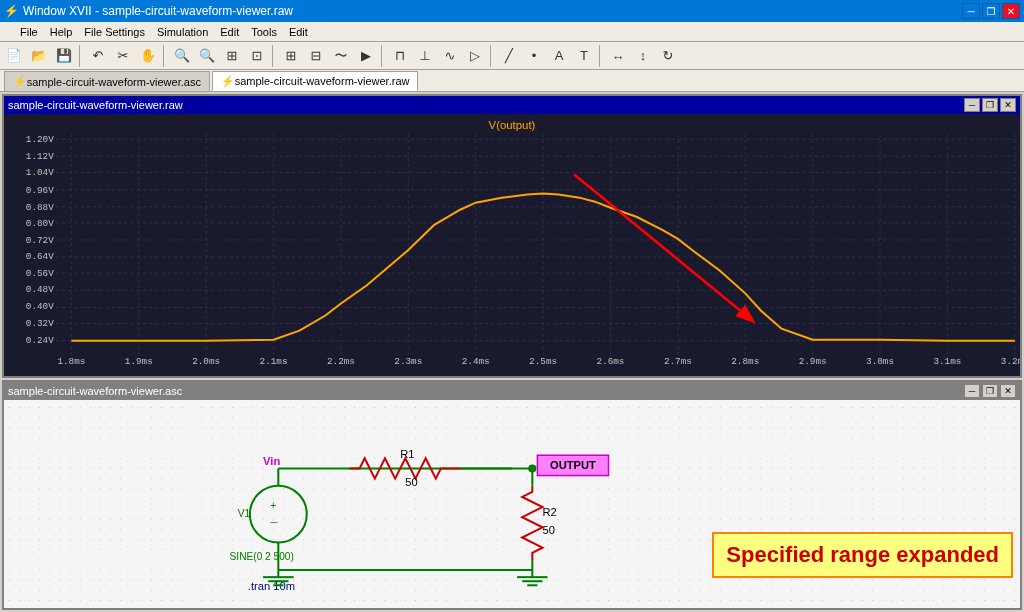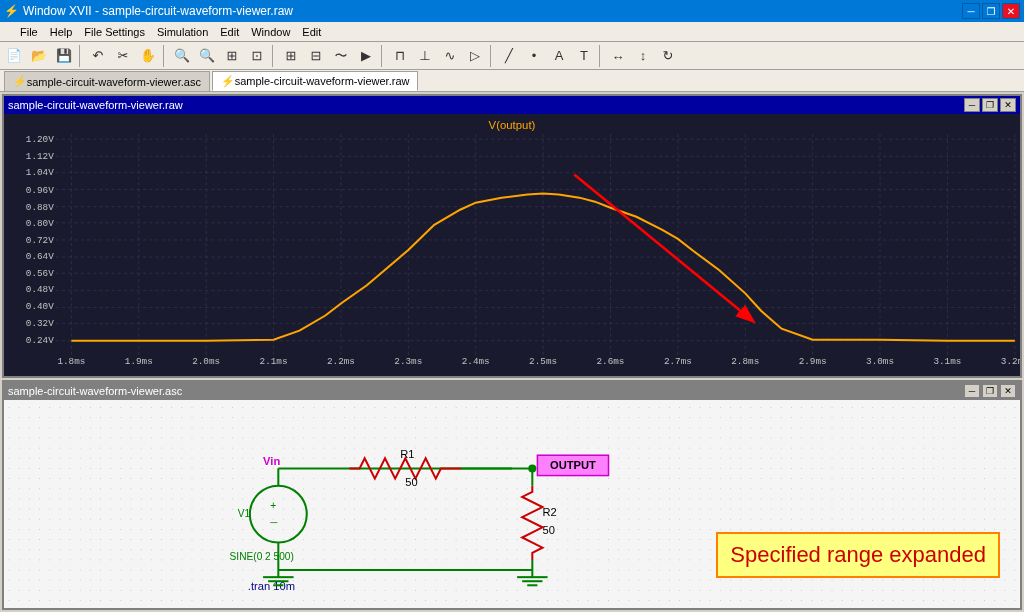--- a/index.html
+++ b/index.html
@@ -41,21 +41,21 @@
     
     .circuit-window { height: 230px; background: #ffffff; border: 2px solid #808080; margin: 2px; margin-top: 0; display: flex; flex-direction: column; }
     .circuit-titlebar { background: #808080; color: white; height: 18px; display: flex; align-items: center; justify-content: space-between; padding: 0 4px; font-size: 11px; }
     .circuit-body { flex: 1; background: #f5f5f5; position: relative; overflow: hidden; }
 
     
     .plot-svg { width: 100%; height: 100%; }
     .circuit-svg { width: 100%; height: 100%; }
 
     
-    .annotation-box { position: absolute; bottom: 30px; right: 20px; background: #ffff80; border: 2px solid #ff8000; padding: 8px 12px; font-size: 22px; font-weight: normal; color: #cc0000; white-space: nowrap; }
+    .annotation-box { position: absolute; bottom: 30px; right: 7px; background: #ffff80; border: 2px solid #ff8000; padding: 8px 12px; font-size: 22px; font-weight: bold; color: #cc0000; white-space: nowrap; }
   </style>
 </head>
 <body>
 
 <div class="title-bar">
   <div class="title-bar-left">
     <span>⚡</span>
     <span>Window XVII - sample-circuit-waveform-viewer.raw</span>
   </div>
   <div class="title-bar-controls">
@@ -64,21 +64,21 @@
     <button class="title-btn close">✕</button>
   </div>
 </div>
 
 <div class="menu-bar">
   <span class="menu-item">File</span>
   <span class="menu-item">Help</span>
   <span class="menu-item">File Settings</span>
   <span class="menu-item">Simulation</span>
   <span class="menu-item">Edit</span>
-  <span class="menu-item">Window</span>
+  <span class="menu-item">Tools</span>
   <span class="menu-item">Edit</span>
 </div>
 
 <div class="toolbar">
   <button class="tb-btn">📄</button>
   <button class="tb-btn">📂</button>
   <button class="tb-btn">💾</button>
   <div class="tb-sep"></div>
   <button class="tb-btn">↶</button>
   <button class="tb-btn">✂</button>

